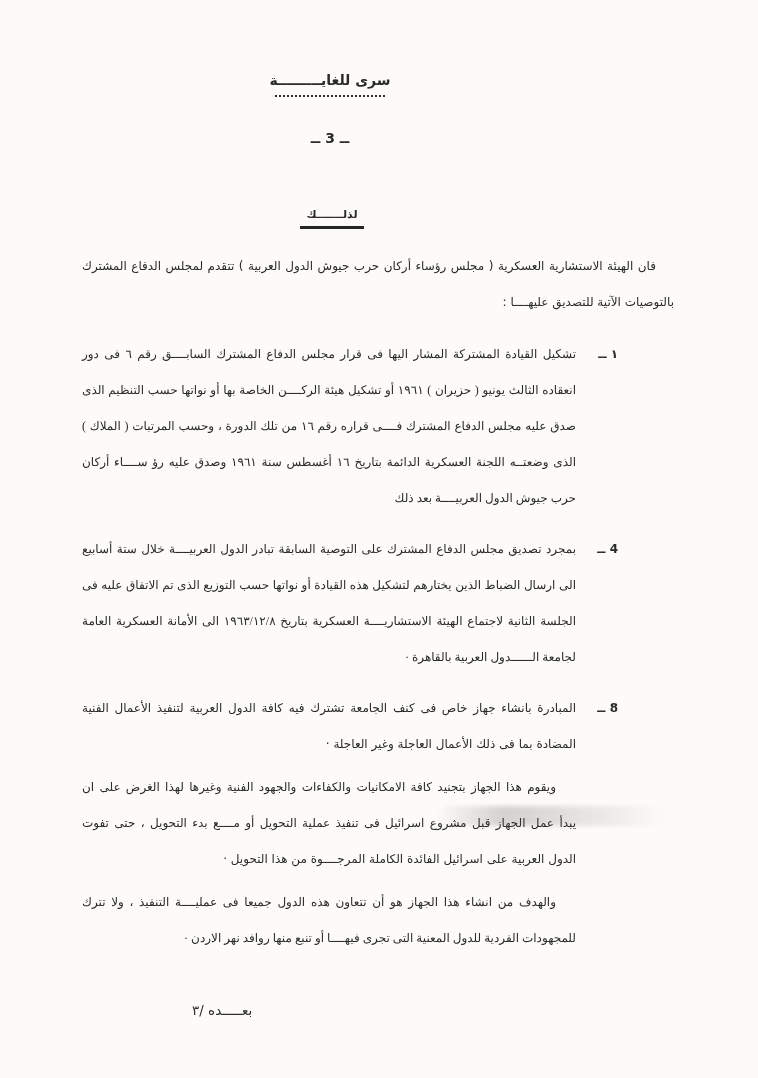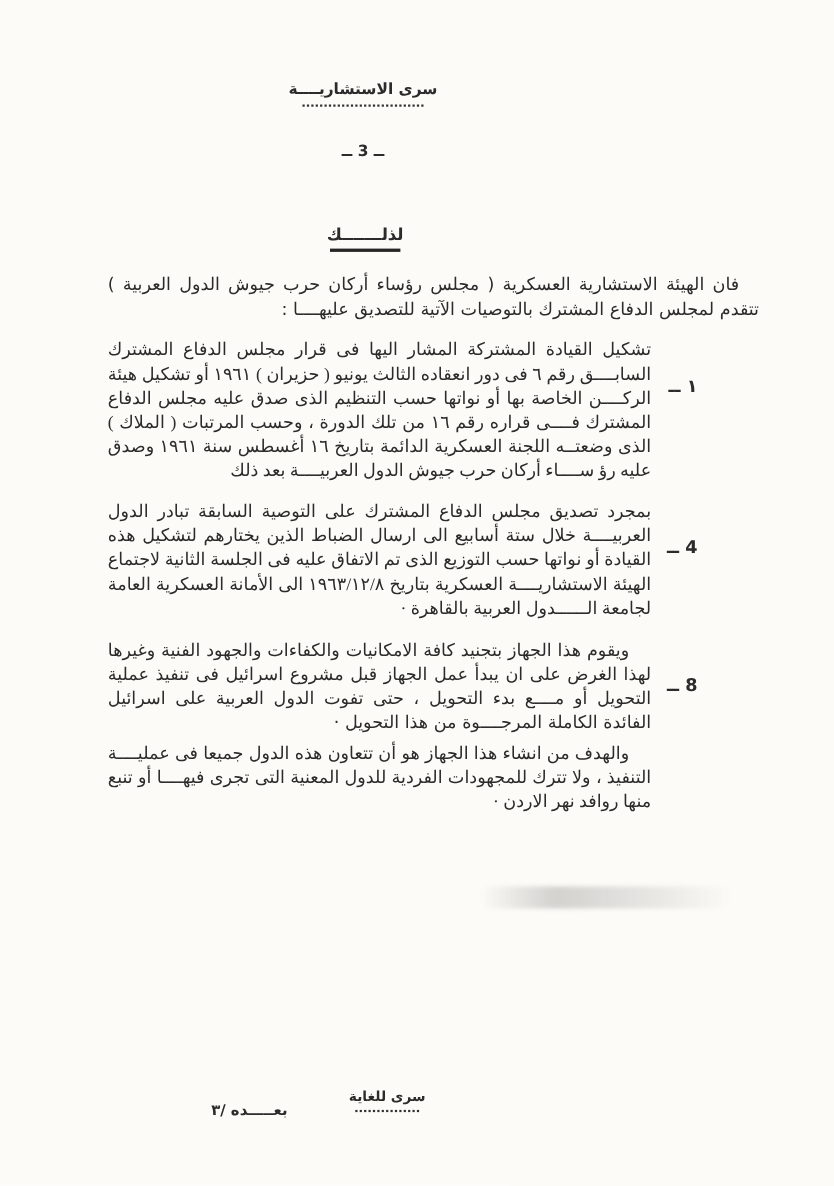--- a/index.html
+++ b/index.html
@@ -28,35 +28,35 @@
   
   .page-number {
     position:absolute; top:130px; left:250px; width:160px;
     text-align:center; font-size:14px; font-weight:bold;
   }
   
   .heading-wrap {
     position:absolute; top:203px; left:252px; width:160px;
     text-align:center;
   }
-  .heading-text { font-size:15px; font-weight:bold; }
+  .heading-text { font-size:11px; font-weight:bold; }
   .heading-rule {
     width:64px; height:0; border-top:3px solid #262626; margin:4px auto 0;
   }
   
   .body-block {
-    position:absolute; top:248px; right:68px; width:592px;
-    font-size:16px; line-height:22px;
+    position:absolute; top:248px; right:84px; width:592px;
+    font-size:12px; line-height:36px;
     text-align:justify;
   }
   .intro { text-indent:18px; margin-bottom:16px; }
   .item { position:relative; padding-right:98px; margin-bottom:15px; }
   .item-num {
     position:absolute; right:56px; top:0;
-    white-space:nowrap; font-weight:bold;margin-top:32px;
+    white-space:nowrap; font-weight:bold;
   }
   .item p { margin-bottom:7px; }
   .item p:last-child { margin-bottom:0;font-family:Liberation Serif, serif; }
   .item p.indent { text-indent:20px; }
   .closing { text-indent:34px; margin-top:4px; }
   
   .smudge {
     position:absolute; top:806px; right:92px;
     width:230px; height:20px;
     background:linear-gradient(90deg, rgba(70,65,60,0.00), rgba(70,65,60,0.22) 30%, rgba(70,65,60,0.10) 70%, rgba(70,65,60,0.00));
@@ -65,30 +65,30 @@
     pointer-events:none;
   }
   
   .stamp-bottom {
     position:absolute; top:986px; left:272px; width:160px;
     text-align:center;
   }
   .stamp-bottom .stamp-text { font-size:12.5px; }
   .continuation {
     position:absolute; top:1002px; left:192px;
-    font-size:13.5px; font-weight:bold; white-space:nowrap;
+    font-size:13.5px; font-weight:normal; white-space:nowrap;
   }
 </style>
 </head>
 <body>
 
 <div class="page">
 
   <div class="stamp-top">
-    <span class="stamp-text">سرى الاستشاريــــة</span>
+    <span class="stamp-text">سرى للغايـــــــــة</span>
     <div class="dotted-rule"></div>
   </div>
 
   <div class="page-number">ــ 3 ــ</div>
 
   <div class="heading-wrap">
     <span class="heading-text">لذلـــــــك</span>
     <div class="heading-rule"></div>
   </div>
 
@@ -101,28 +101,25 @@
       <p>تشكيل القيادة المشتركة المشار اليها فى قرار مجلس الدفاع المشترك السابــــق رقم ٦ فى دور انعقاده الثالث يونيو ( حزيران ) ١٩٦١ أو تشكيل هيئة الركــــن الخاصة بها أو نواتها حسب التنظيم الذى صدق عليه مجلس الدفاع المشترك فــــى قراره رقم ١٦ من تلك الدورة ، وحسب المرتبات ( الملاك ) الذى وضعتــه اللجنة العسكرية الدائمة بتاريخ ١٦ أغسطس سنة ١٩٦١ وصدق عليه رؤ ســــاء أركان حرب جيوش الدول العربيــــة بعد ذلك</p>
     </div>
 
     <div class="item">
       <span class="item-num">4 ــ</span>
       <p>بمجرد تصديق مجلس الدفاع المشترك على التوصية السابقة تبادر الدول العربيــــة خلال ستة أسابيع الى ارسال الضباط الذين يختارهم لتشكيل هذه القيادة أو نواتها حسب التوزيع الذى تم الاتفاق عليه فى الجلسة الثانية لاجتماع الهيئة الاستشاريــــة العسكرية بتاريخ ١٩٦٣/١٢/٨ الى الأمانة العسكرية العامة لجامعة الــــــدول العربية بالقاهرة ·</p>
     </div>
 
     <div class="item">
       <span class="item-num">8 ــ</span>
+      <p>المبادرة بانشاء جهاز خاص فى كنف الجامعة تشترك فيه كافة الدول العربية لتنفيذ الأعمال الفنية المضادة بما فى ذلك الأعمال العاجلة وغير العاجلة ·</p>
       <p class="indent">ويقوم هذا الجهاز بتجنيد كافة الامكانيات والكفاءات والجهود الفنية وغيرها لهذا الغرض على ان يبدأ عمل الجهاز قبل مشروع اسرائيل فى تنفيذ عملية التحويل أو مــــع بدء التحويل ، حتى تفوت الدول العربية على اسرائيل الفائدة الكاملة المرجــــوة من هذا التحويل ·</p>
       <p class="indent">والهدف من انشاء هذا الجهاز هو أن تتعاون هذه الدول جميعا فى عمليــــة التنفيذ ، ولا تترك للمجهودات الفردية للدول المعنية التى تجرى فيهــــا أو تنبع منها روافد نهر الاردن ·</p>
     </div>
 
   </div>
 
   <div class="smudge"></div>
 
-  <div class="stamp-bottom">
-    <span class="stamp-text">سرى للغاية</span>
-    <div class="dotted-rule small"></div>
-  </div>
 
   <div class="continuation">بعـــــده /٣</div>
 
 </div>
 
 </body></html>

